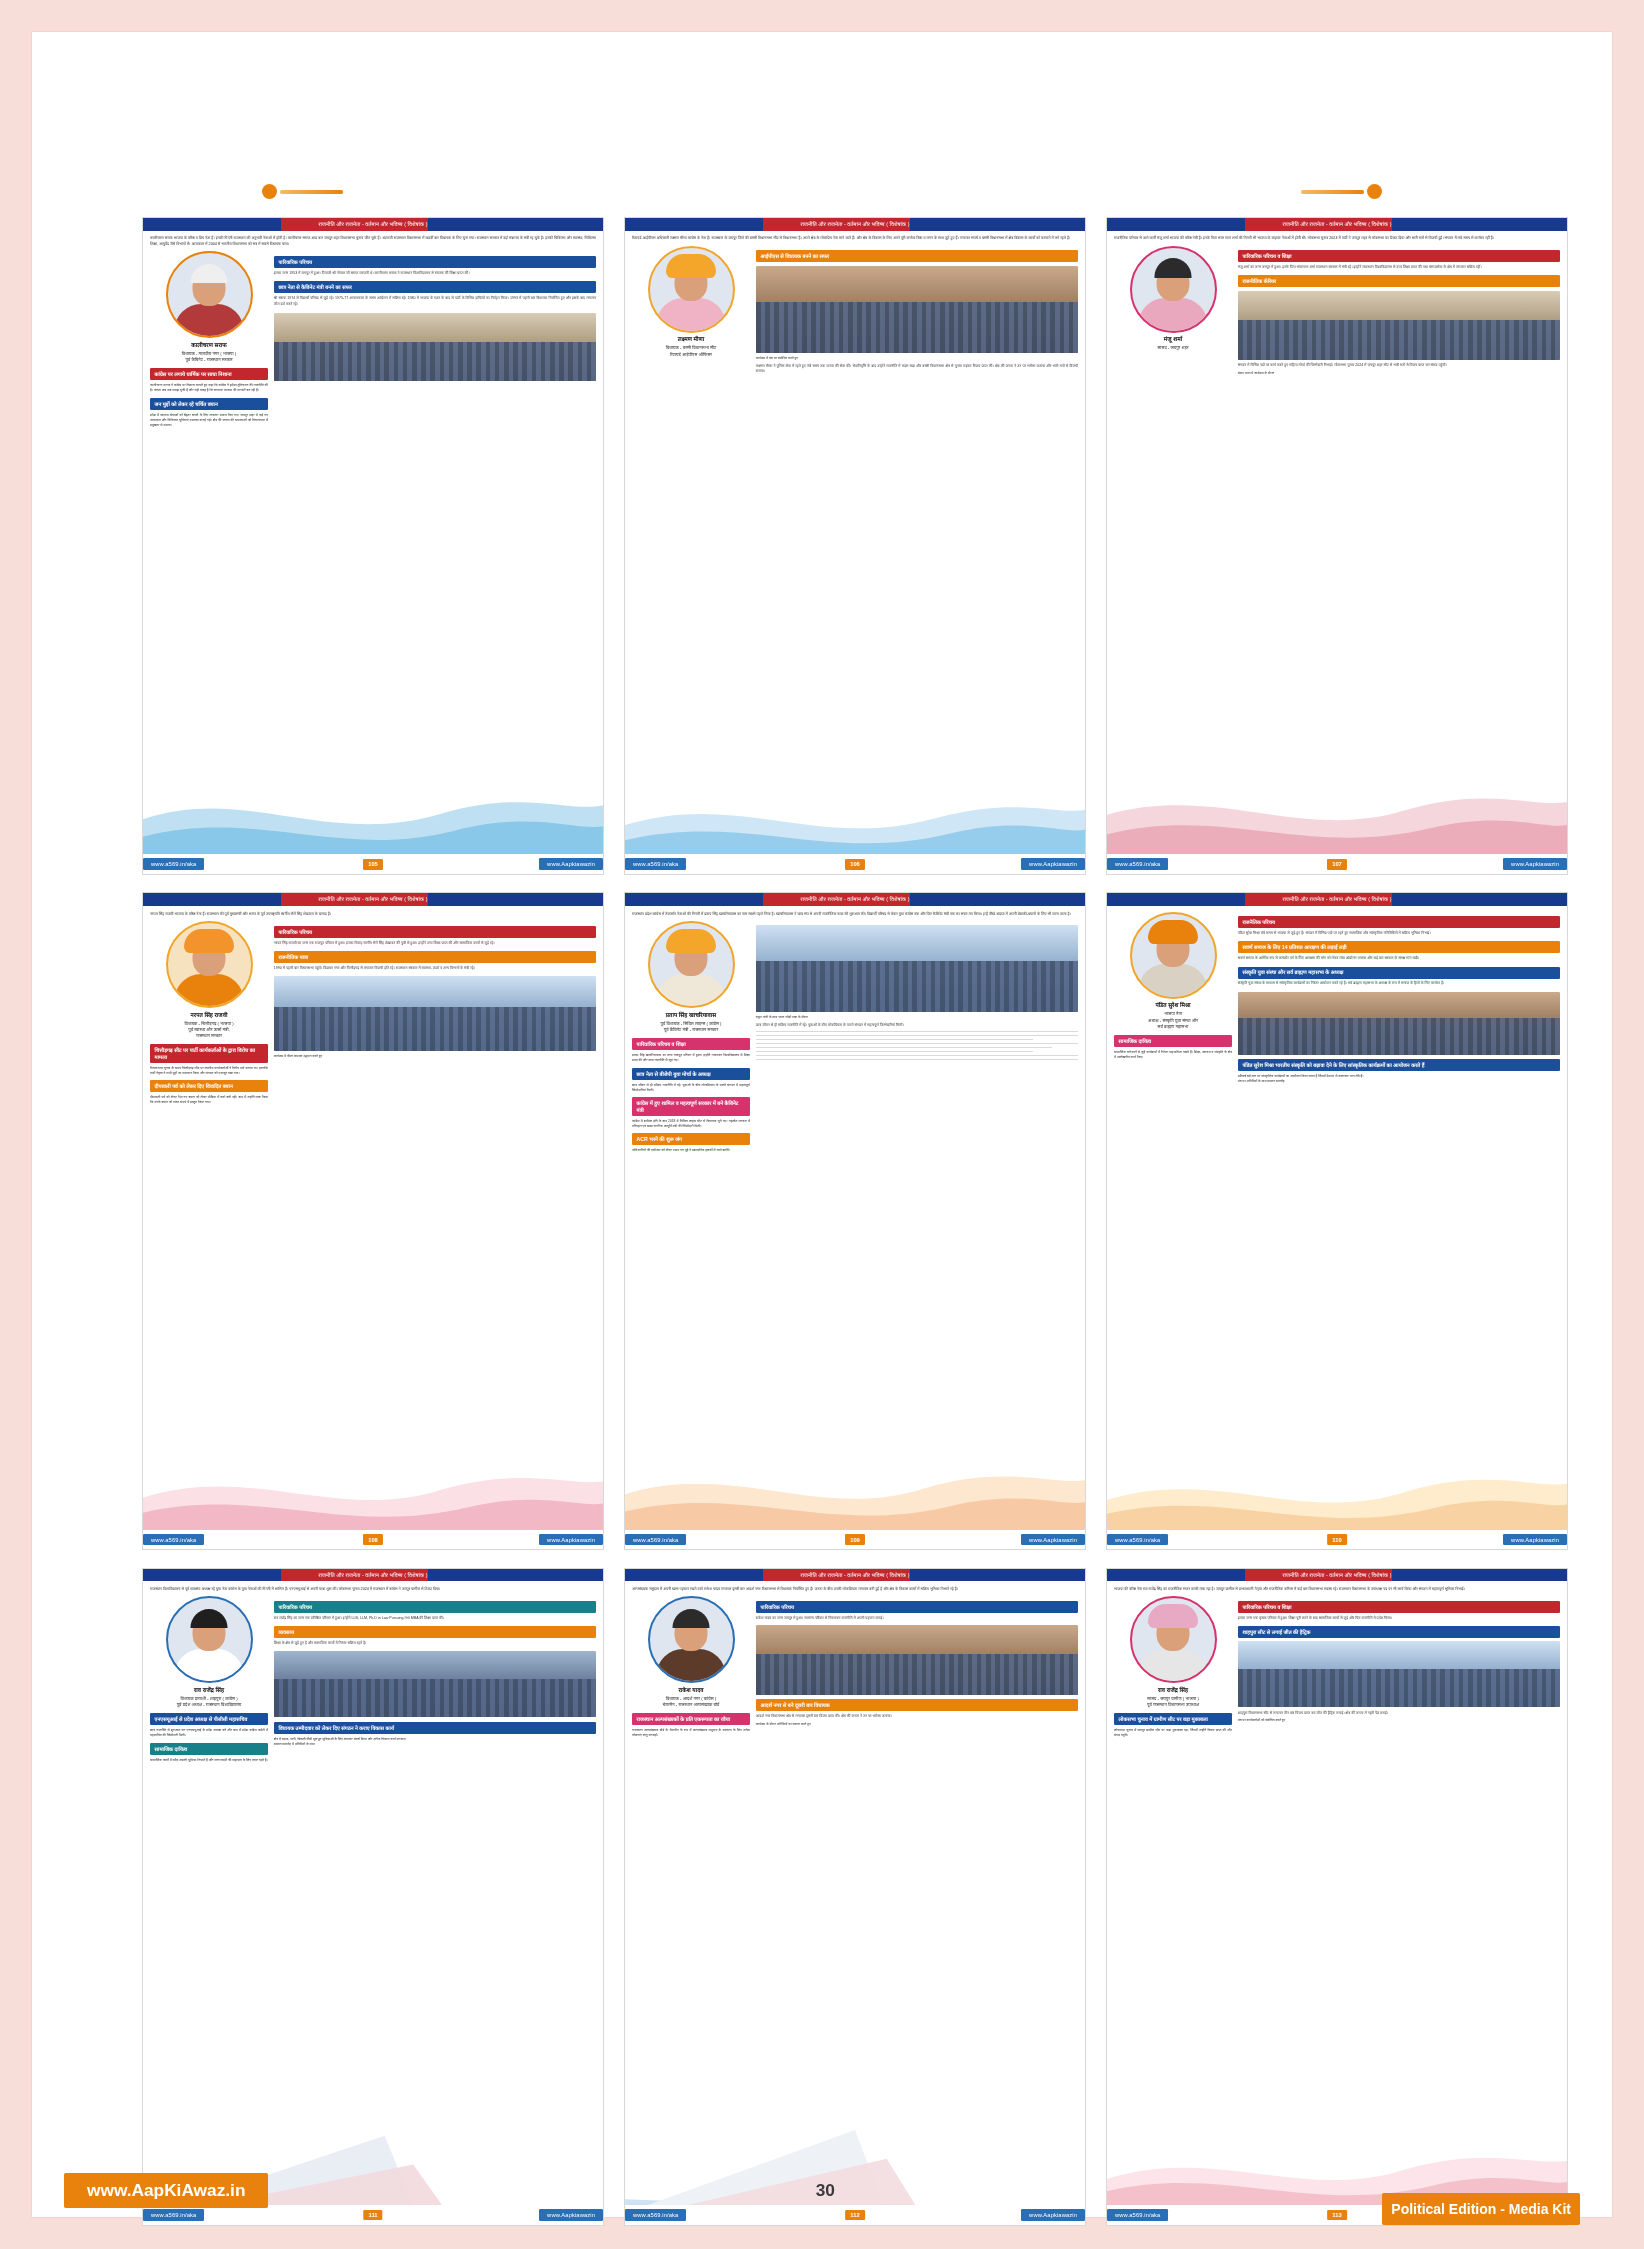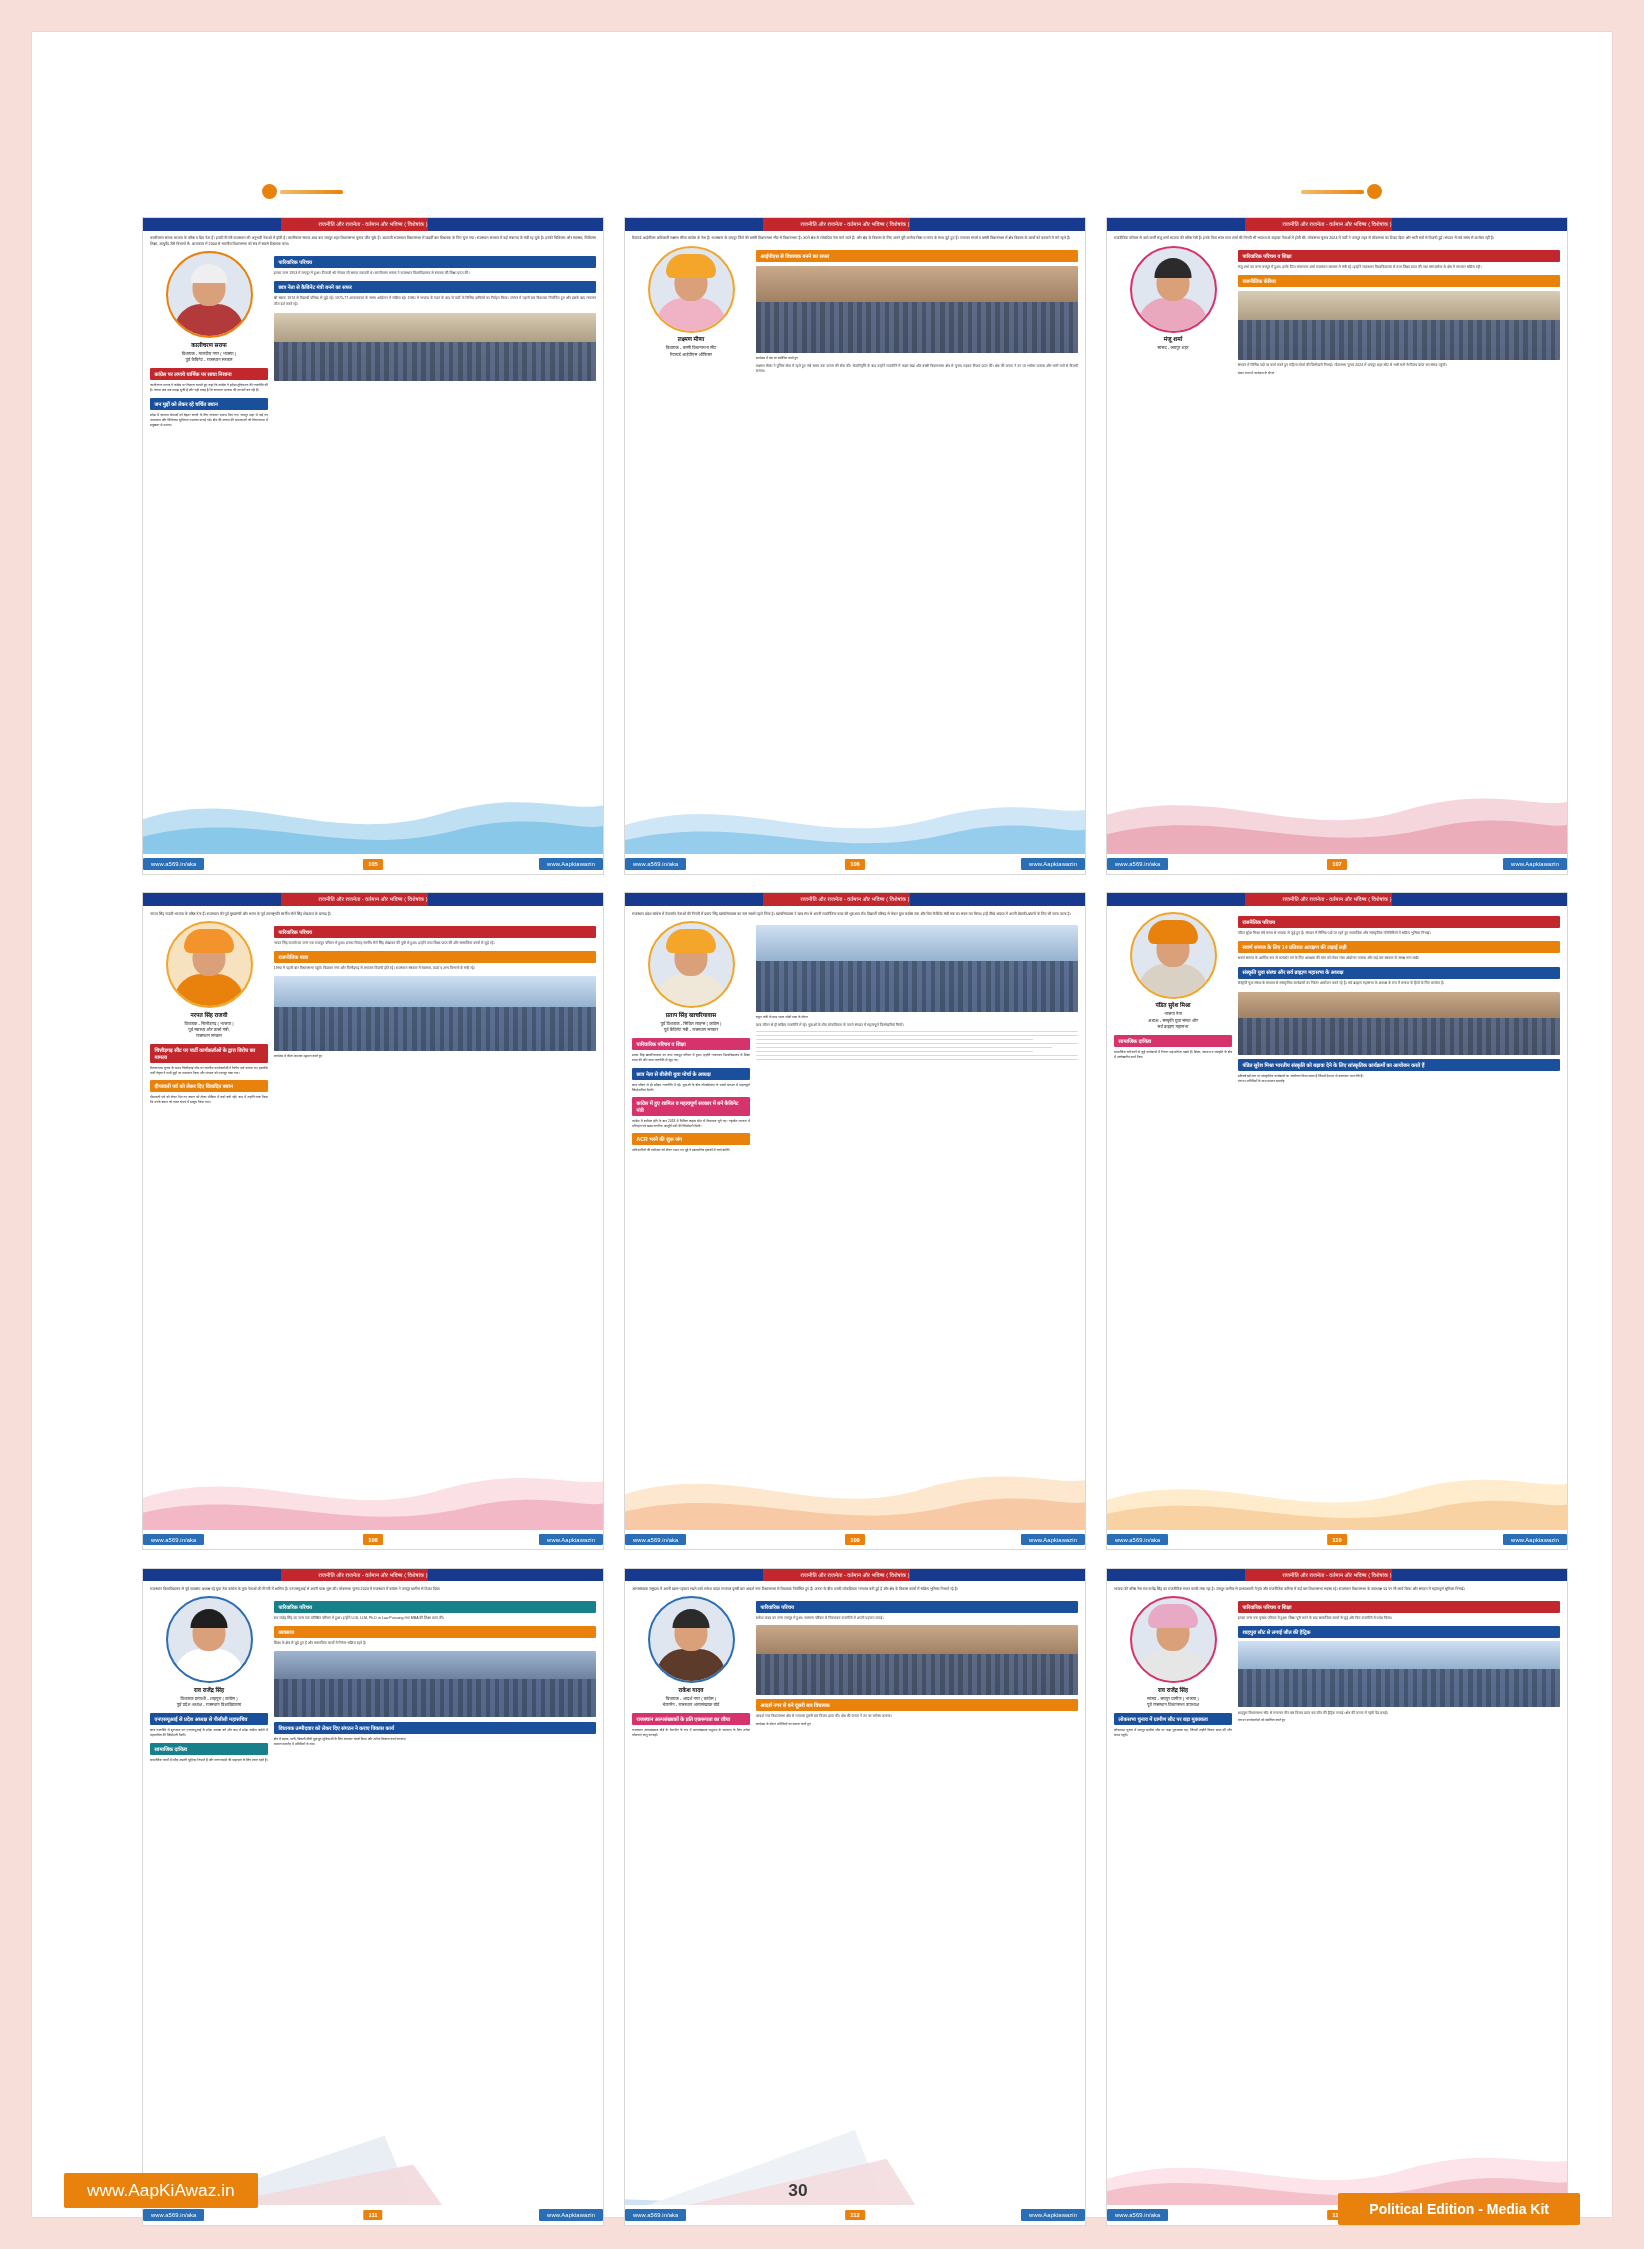--- a/index.html
+++ b/index.html
@@ -156,26 +156,26 @@
   .ph-people { position:absolute; left:0; right:0; bottom:0; height:58%;
     background: repeating-linear-gradient(90deg,#3f4f69 0 4.6px,#56688a 4.6px 9.2px); opacity:.9; }
 
   
   .bottom-bar {
     position:absolute; left:0; right:0; bottom:0; height:53px;
     display:flex; align-items:center; justify-content:space-between;
     padding: 0 32px 0 32px;
   }
   .brand-left {
-    background:#e8820c; color:#fff; font-size:17.3px; font-weight:normal;
+    background:#e8820c; color:#fff; font-size:17.3px; font-weight:bold;
     padding:7px 23px; border-radius:1.7px;
   }
   .brand-right {
     background:#e8820c; color:#fff; font-size:14px; font-weight:bold;
-    padding:8px 31px; border-radius:1.7px;margin-top:36px;
+    padding:8px 9px; border-radius:1.7px;margin-top:36px;
   }
   .page-no { font-size:17.3px; font-weight:bold; color:#3a3a3a; }
 
   .tiny-lines { margin-top:2.3px; }
   .tiny-lines div {
     height:1.7px; background:#d9d9d9; margin-bottom:2.3px; border-radius:1.2px;
   }
   .tiny-lines div:nth-child(3n) { width:86%; }
   .tiny-lines div:nth-child(5n) { width:92%; }
 </style>

